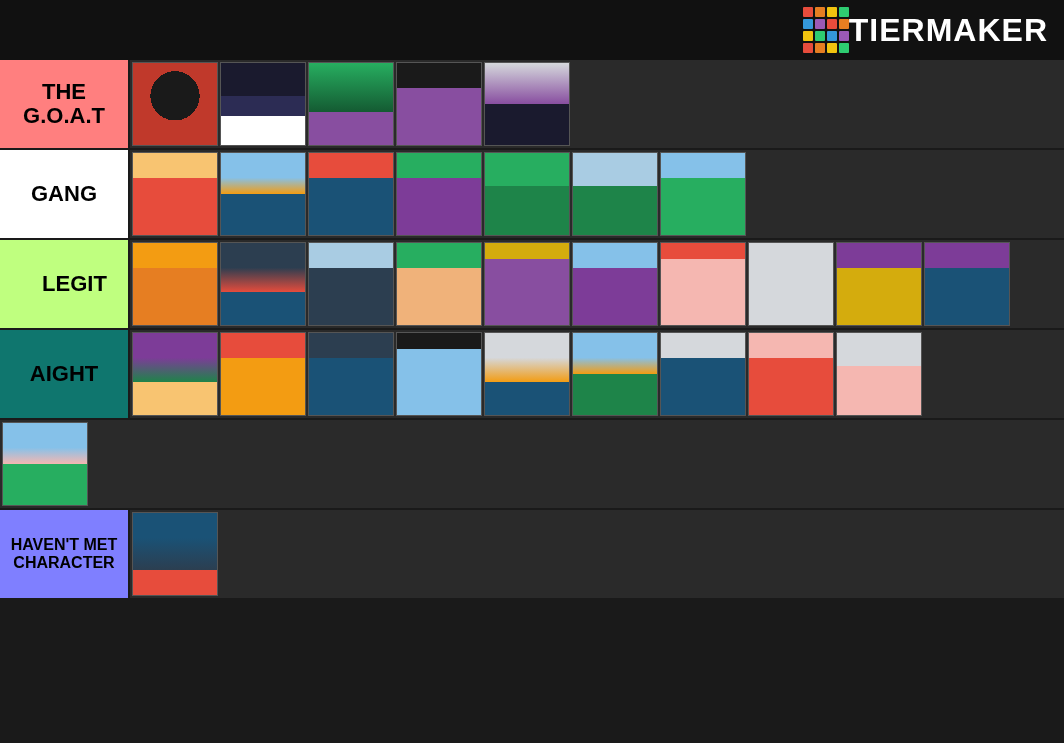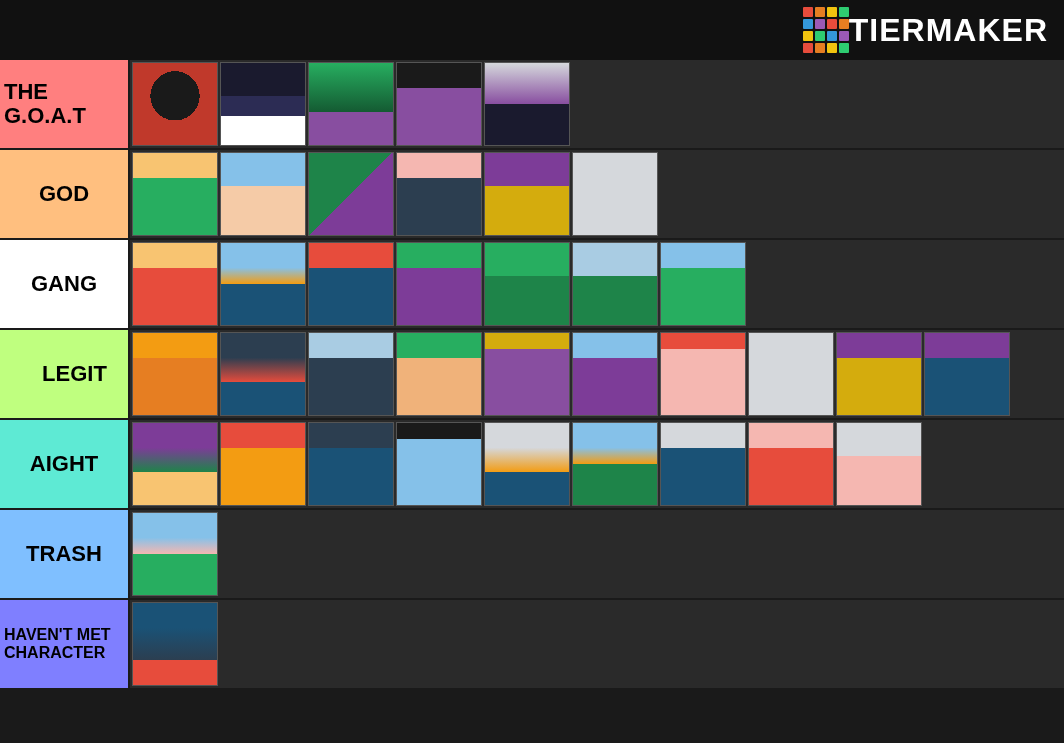--- a/index.html
+++ b/index.html
@@ -61,20 +61,21 @@
 
     .tier-label {
       width: 130px;
       min-width: 130px;
       display: flex;
       align-items: center;
       justify-content: center;
       font-size: 22px;
       font-weight: bold;
       color: #000;
+      text-align: center;
       padding: 4px;
       border-right: 2px solid #1a1a1a;
       word-break: break-word;
       line-height: 1.1;
     }
 
     .tier-items {
       display: flex;
       flex-direction: row;
       flex-wrap: nowrap;
@@ -105,21 +106,21 @@
       background: #444;
       border: 1px solid #555;
       overflow: hidden;
     }
 
     
     .goat-label { background-color: #ff7f7f; }
     .god-label { background-color: #ffbf7f; }
     .gang-label { background-color: #ffffff; }
     .legit-label { background-color: #bfff7f; padding-left: 25px; }
-    .aight-label { background-color: #5eead4; }
+    .aight-label { background-color: #0f766e; }
     .bad-label { background-color: #7fffff; }
     .trash-label { background-color: #7fbfff; }
     .havent-label { background-color: #7f7fff; font-size: 16px; }
 
     
     .char-goat1 { background: radial-gradient(circle at 50% 40%, #1a1a1a 38%, #c0392b 38%); }
     .char-vegeta { background: linear-gradient(180deg, #1a1a2e 40%, #2c2c54 40%, #2c2c54 65%, #fff 65%); }
     .char-piccolo1 { background: linear-gradient(180deg, #27ae60 0%, #145a32 60%, #884ea0 60%); }
     .char-goat4 { background: linear-gradient(180deg, #1a1a1a 30%, #884ea0 30%); }
     .char-freezer { background: linear-gradient(180deg, #d5d8dc 0%, #884ea0 50%, #1a1a2e 50%); }
@@ -212,43 +213,20 @@
           </div>
           <div class="tier-item">
             <div class="tier-item-inner char-goat4" title="Unknown fighter"></div>
           </div>
           <div class="tier-item">
             <div class="tier-item-inner char-freezer" title="Frieza"></div>
           </div>
         </div>
       </div>
       <div class="tier-row">
-        <div class="tier-label god-label">GOD</div>
-        <div class="tier-items">
-          <div class="tier-item">
-            <div class="tier-item-inner char-namekian1" title="Nail/Namekian"></div>
-          </div>
-          <div class="tier-item">
-            <div class="tier-item-inner char-krillin1" title="Krillin"></div>
-          </div>
-          <div class="tier-item">
-            <div class="tier-item-inner char-cell1" title="Cell"></div>
-          </div>
-          <div class="tier-item">
-            <div class="tier-item-inner char-tien" title="Tien"></div>
-          </div>
-          <div class="tier-item">
-            <div class="tier-item-inner char-beerus" title="Beerus"></div>
-          </div>
-          <div class="tier-item">
-            <div class="tier-item-inner char-stick" title="Stick/pole"></div>
-          </div>
-        </div>
-      </div>
-      <div class="tier-row">
         <div class="tier-label gang-label">GANG</div>
         <div class="tier-items">
           <div class="tier-item">
             <div class="tier-item-inner char-krillin2" title="Krillin angry"></div>
           </div>
           <div class="tier-item">
             <div class="tier-item-inner char-goku1" title="Goku"></div>
           </div>
           <div class="tier-item">
             <div class="tier-item-inner char-tapion" title="Tapion/Mystic"></div>
@@ -328,21 +306,20 @@
           </div>
           <div class="tier-item">
             <div class="tier-item-inner char-boo" title="Majin Boo"></div>
           </div>
           <div class="tier-item">
             <div class="tier-item-inner char-cat" title="Cat"></div>
           </div>
         </div>
       </div>
       <div class="tier-row">
-        <div class="tier-label trash-label">TRASH</div>
         <div class="tier-items">
           <div class="tier-item">
             <div class="tier-item-inner char-chi-chi" title="Chi-Chi"></div>
           </div>
         </div>
       </div>
       <div class="tier-row">
         <div class="tier-label havent-label">HAVEN'T MET CHARACTER</div>
         <div class="tier-items">
           <div class="tier-item">

